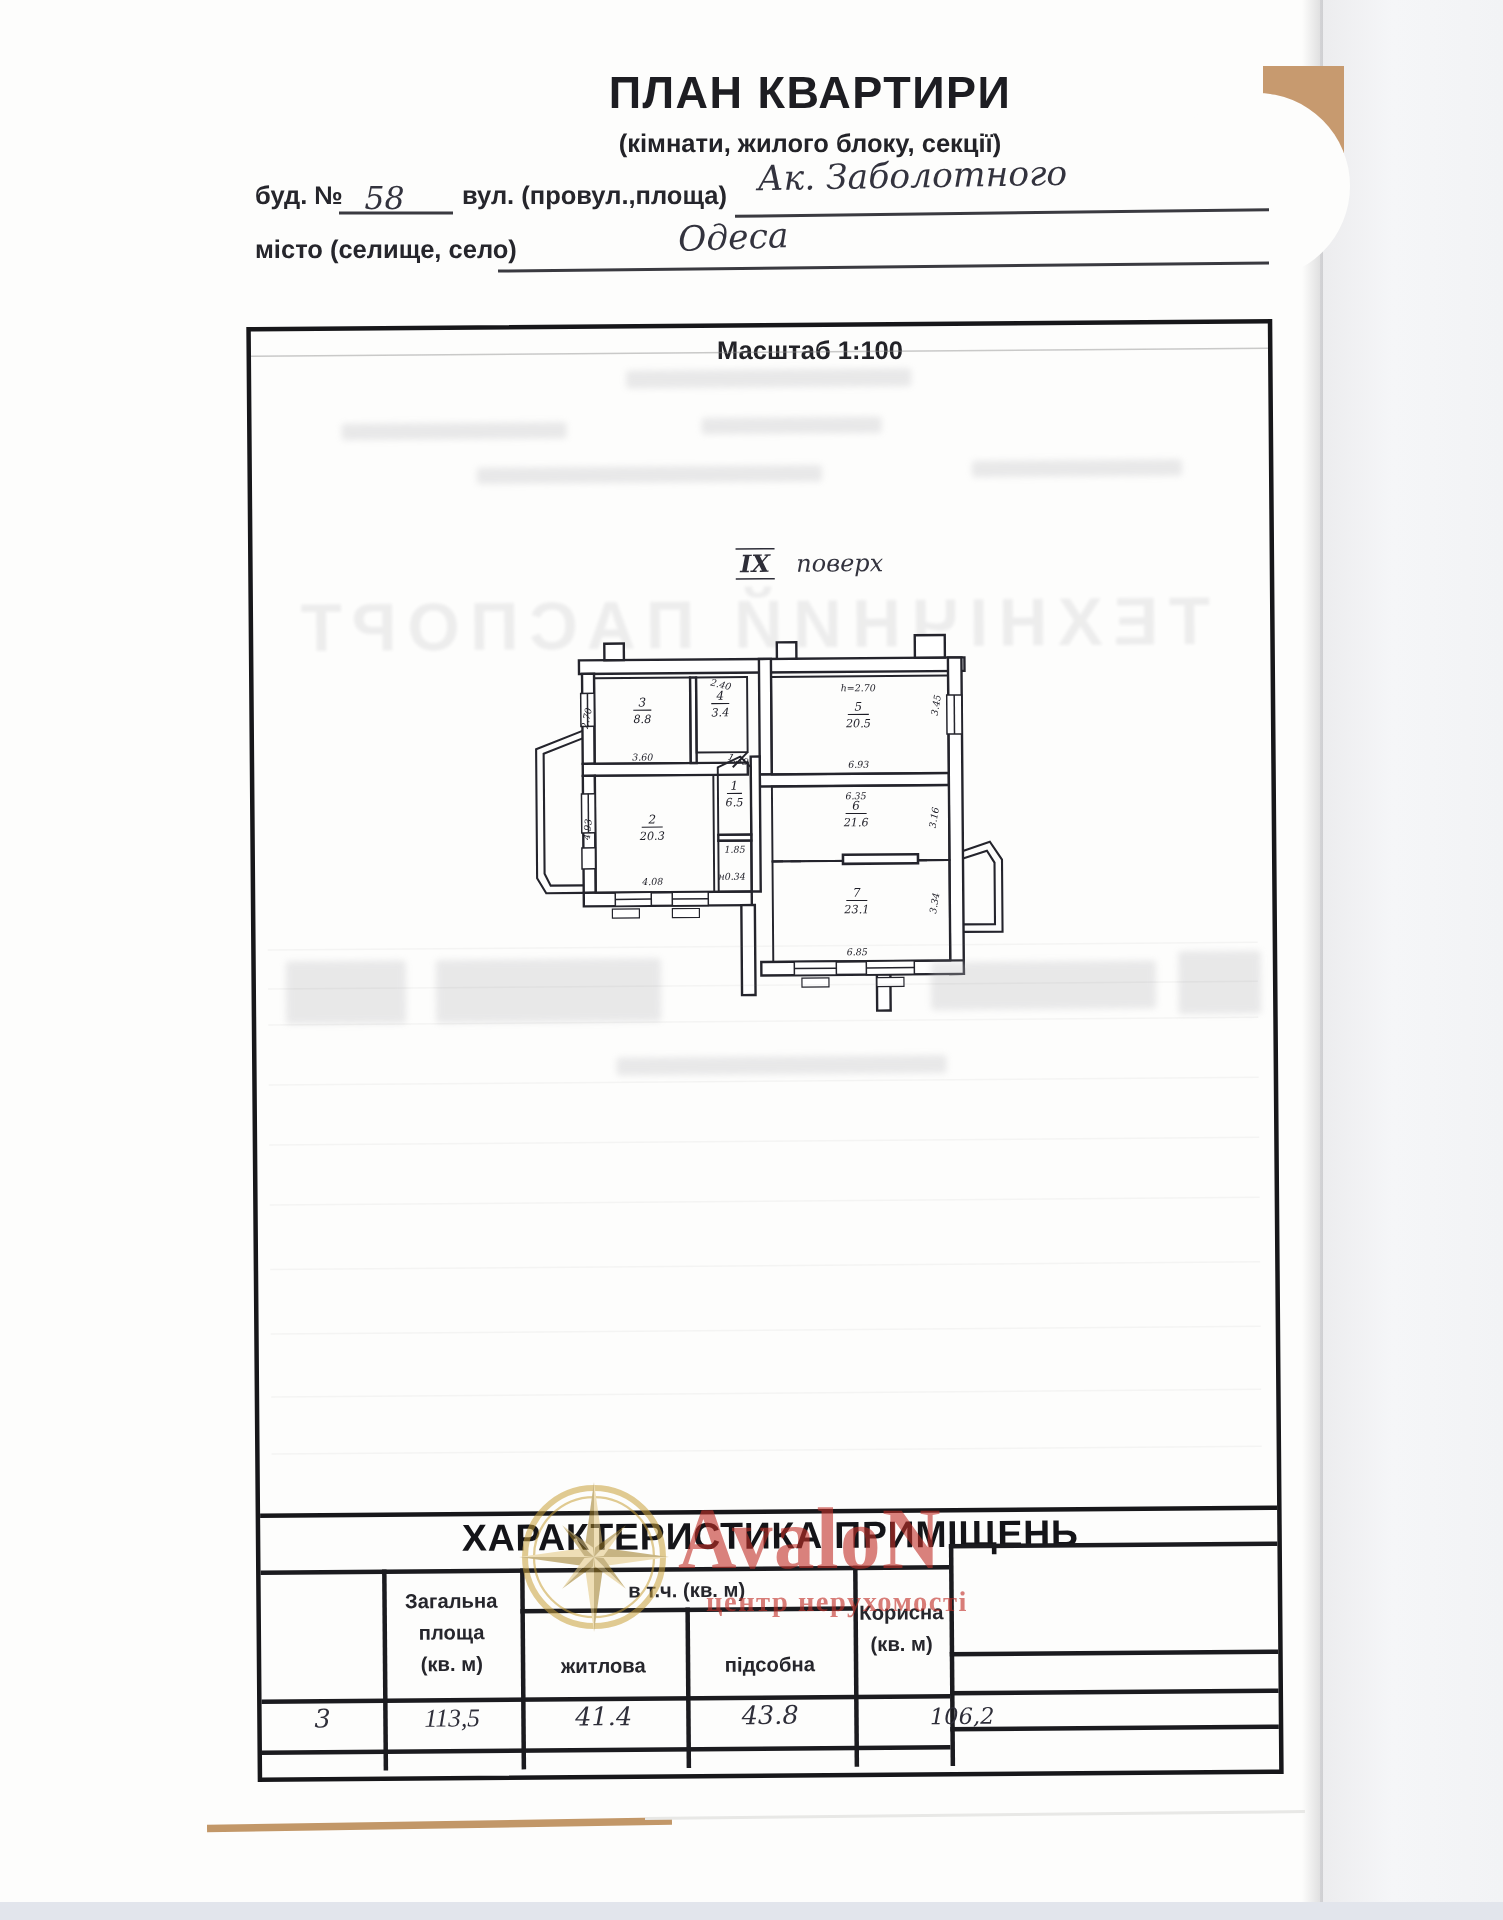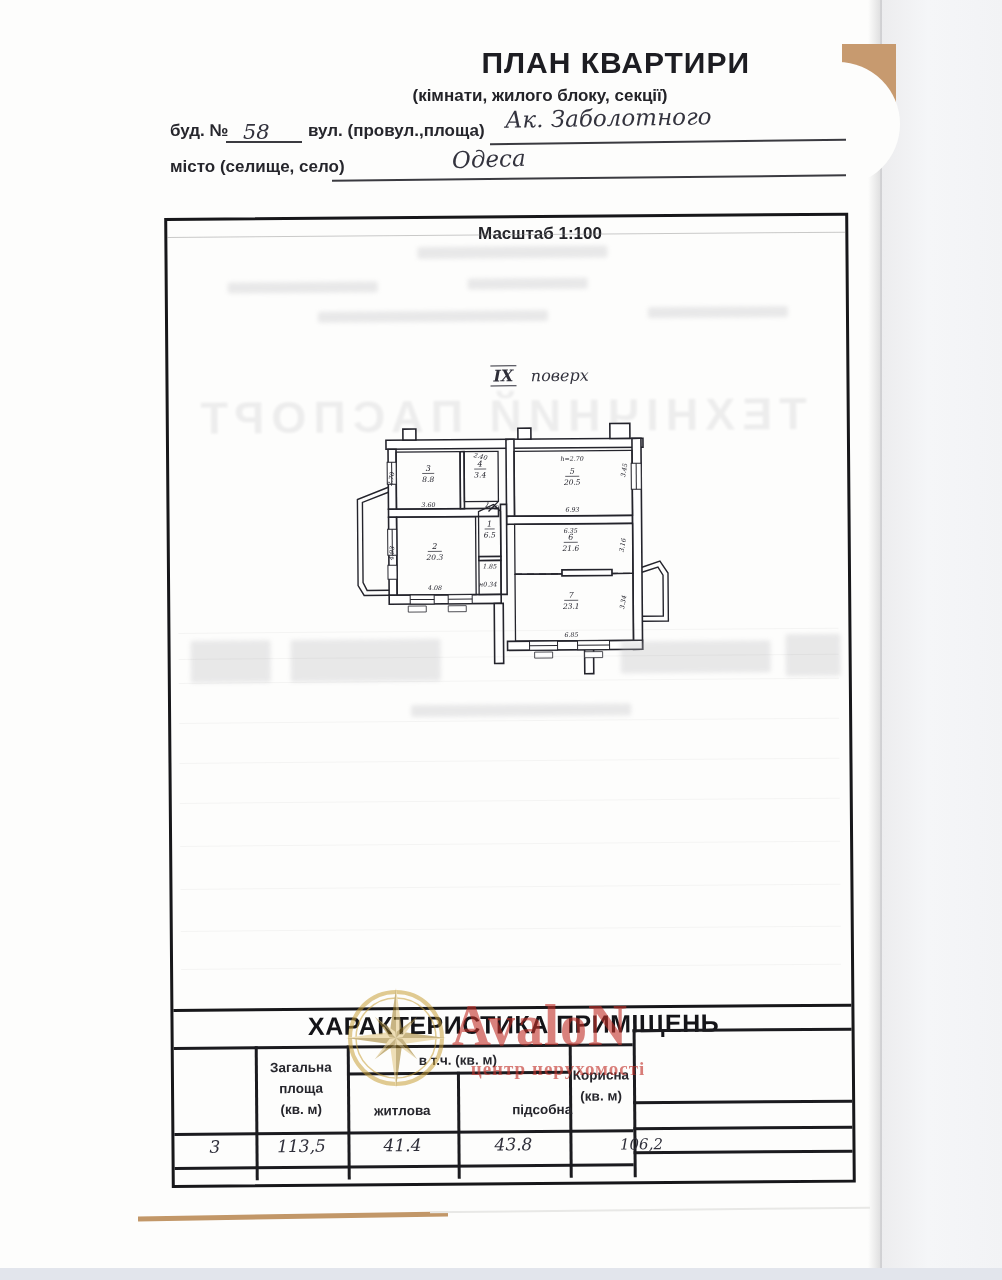--- a/index.html
+++ b/index.html
@@ -11,21 +11,21 @@
     background:linear-gradient(90deg,#ececee 0%,#f5f6f8 40%,#f2f3f5 100%);}
   .page-edge-shadow{left:868px;top:0;width:14px;height:1280px;
     background:linear-gradient(90deg,rgba(0,0,0,0) 0%,rgba(120,120,125,.25) 100%);}
   .tan-corner{left:842px;top:44px;width:54px;height:58px;background:#c79a6f;}
   .tan-cover{left:776px;top:62px;width:124px;height:124px;background:#fdfdfc;border-radius:50%;}
   .bottom-strip{left:0;top:1268px;width:1002px;height:12px;background:#e2e5ec;}
   .tan-sliver{left:138px;top:1214px;width:310px;height:5px;background:#c29768;transform:rotate(-0.9deg);}
   .page-bottom-line{left:430px;top:1209px;width:440px;height:2px;background:#e8e8e6;transform:rotate(-0.6deg);}
 
   
-  .doc-title{left:330px;top:46px;width:420px;text-align:right;font-size:30px;font-weight:bold;
+  .doc-title{left:330px;top:46px;width:420px;text-align:center;font-size:30px;font-weight:bold;
     letter-spacing:1px;color:#1d1d22;}
   .doc-subtitle{left:280px;top:86px;width:520px;text-align:center;font-size:17px;font-weight:bold;color:#232328;}
   .form-label{font-size:17px;font-weight:bold;color:#26262c;}
   .hand{font-family:"DejaVu Serif",serif;font-style:italic;color:#33333e;}
   .uline{border-bottom:2px solid #3a3a40;height:1px;}
   .scale{left:420px;top:180px;width:240px;text-align:center;font-size:17px;font-weight:bold;color:#232328;margin-top:44px;}
 
   
   .frame{left:168px;top:218px;width:678px;height:964px;border:3.5px solid #17171a;
     transform:rotate(-0.45deg);transform-origin:0 50%;background:transparent;}
@@ -249,26 +249,26 @@
     <div class="abs tline" style="left:459px;top:812px;width:219px;height:3px;"></div>
     <div class="abs tline" style="left:459px;top:884px;width:219px;height:2.5px;"></div>
     <div class="abs tline" style="left:459px;top:910px;width:219px;height:2.5px;"></div>
     <div class="abs tline" style="left:459px;top:934px;width:219px;height:2.5px;"></div>
 
     <div class="abs th" style="left:81px;top:838px;width:92px;">Загальна
 площа
 (кв. м)</div>
     <div class="abs th" style="left:173px;top:832px;width:222px;">в т.ч. (кв. м)</div>
     <div class="abs th" style="left:173px;top:882px;width:110px;">житлова</div>
-    <div class="abs th" style="left:283px;top:882px;width:112px;padding-left:29px;">підсобна</div>
+    <div class="abs th" style="left:283px;top:882px;width:112px;">підсобна</div>
     <div class="abs th" style="left:395px;top:848px;width:64px;">Корисна
 (кв. м)</div>
 
     <div class="abs td-hand" style="left:0;top:916px;width:81px;">3</div>
-    <div class="abs td-hand" style="left:81px;top:916px;width:92px;">113,5</div>
+    <div class="abs td-hand" style="left:81px;top:916px;width:92px;font-family:Liberation Serif, serif;">113,5</div>
     <div class="abs td-hand" style="left:173px;top:916px;width:110px;">41.4</div>
     <div class="abs td-hand" style="left:283px;top:916px;width:112px;">43.8</div>
     <div class="abs td-hand" style="left:395px;top:918px;width:64px;font-size:15px;padding-left:40px;">106,2</div>
   </div>
 
   <svg class="abs" style="left:340px;top:982px;opacity:.55;" width="112" height="112" viewBox="-56 -56 112 112">
     <circle r="46" fill="none" stroke="#c9a13b" stroke-width="4"></circle>
     <circle r="40" fill="none" stroke="#c9a13b" stroke-width="1.5"></circle>
     <g>
       <g>

